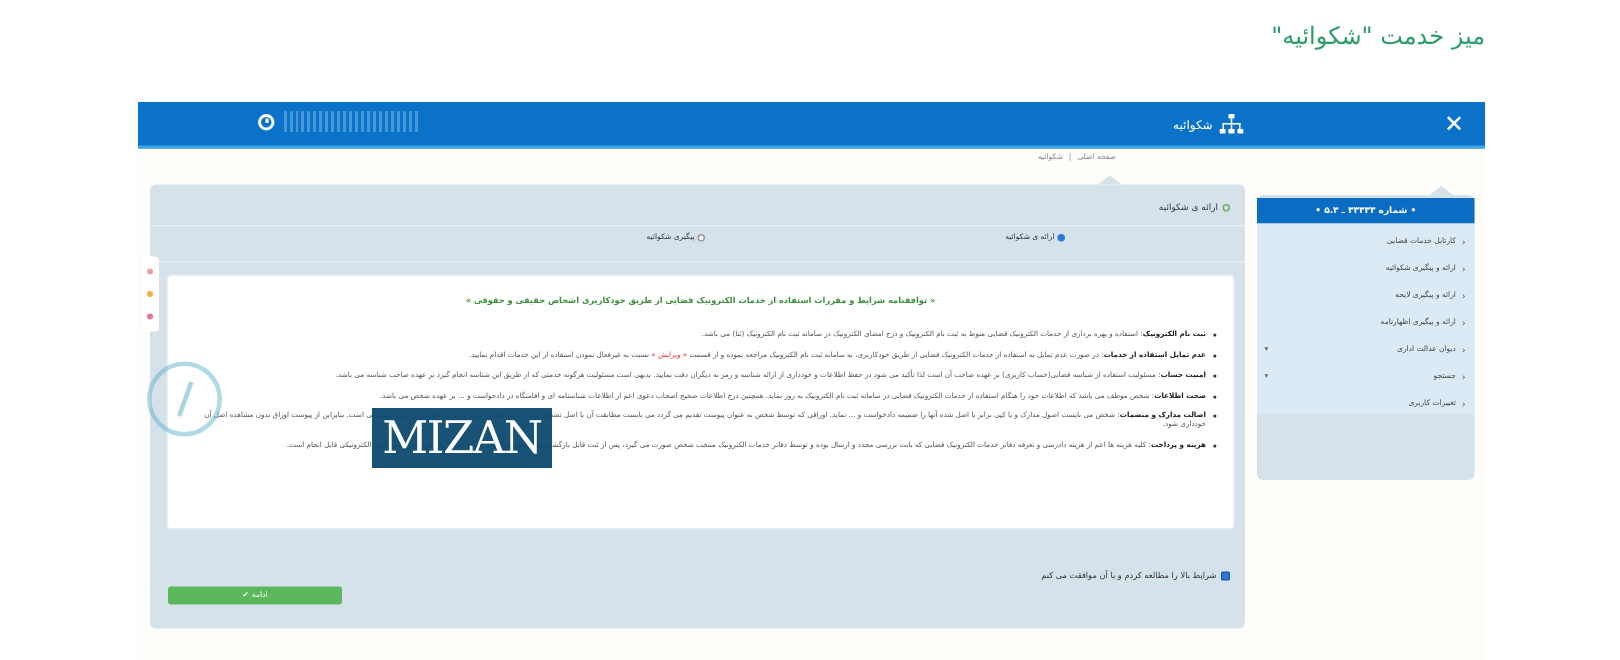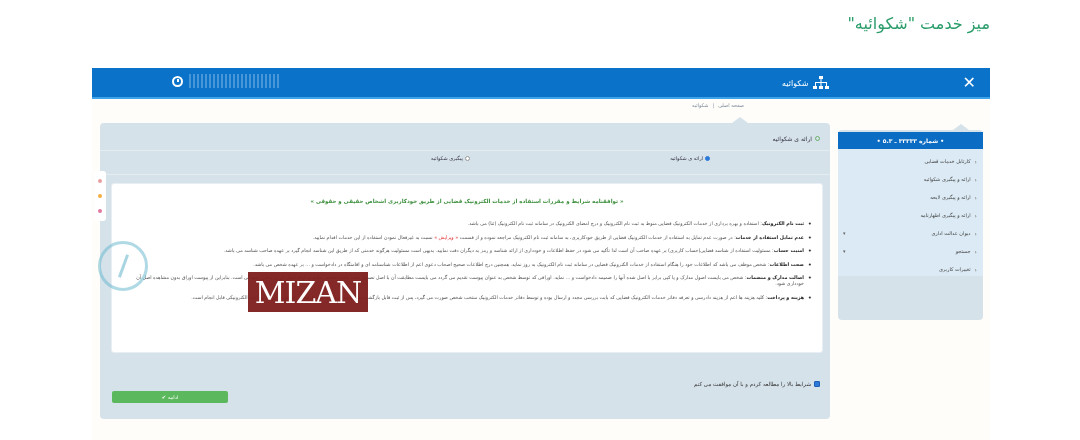--- a/index.html
+++ b/index.html
@@ -105,21 +105,21 @@
   .scroll-badge {
     position: absolute; left: -2px; top: 118px; width: 50px; height: 50px; border-radius: 50%;
     border: 3px solid rgba(110,185,205,0.55);
   }
   .scroll-badge::after {
     content: ""; position: absolute; left: 21px; top: 10px; width: 3px; height: 24px;
     background: rgba(110,185,205,0.6); transform: rotate(20deg);
   }
   .watermark {
     position: absolute; left: 136px; top: 88px; width: 120px; height: 40px;
-    background: #7f1d1d; opacity: 0.95; display: flex; align-items: center; justify-content: center;
+    background: #0c4a6e; opacity: 0.95; display: flex; align-items: center; justify-content: center;
     font-family: "DejaVu Serif", serif; font-size: 30px; color: #fff; letter-spacing: -1px;
     direction: ltr;
   }
 
   .agree-row {
     position: absolute; right: 10px; top: 258px; display: flex; align-items: center; gap: 3px;
     font-size: 5.5px; color: #333; direction: rtl;
   }
   .checkbox {
     width: 6px; height: 6px; background: #2b7ad9; border-radius: 1px; border: 1px solid #1a5fb4;

